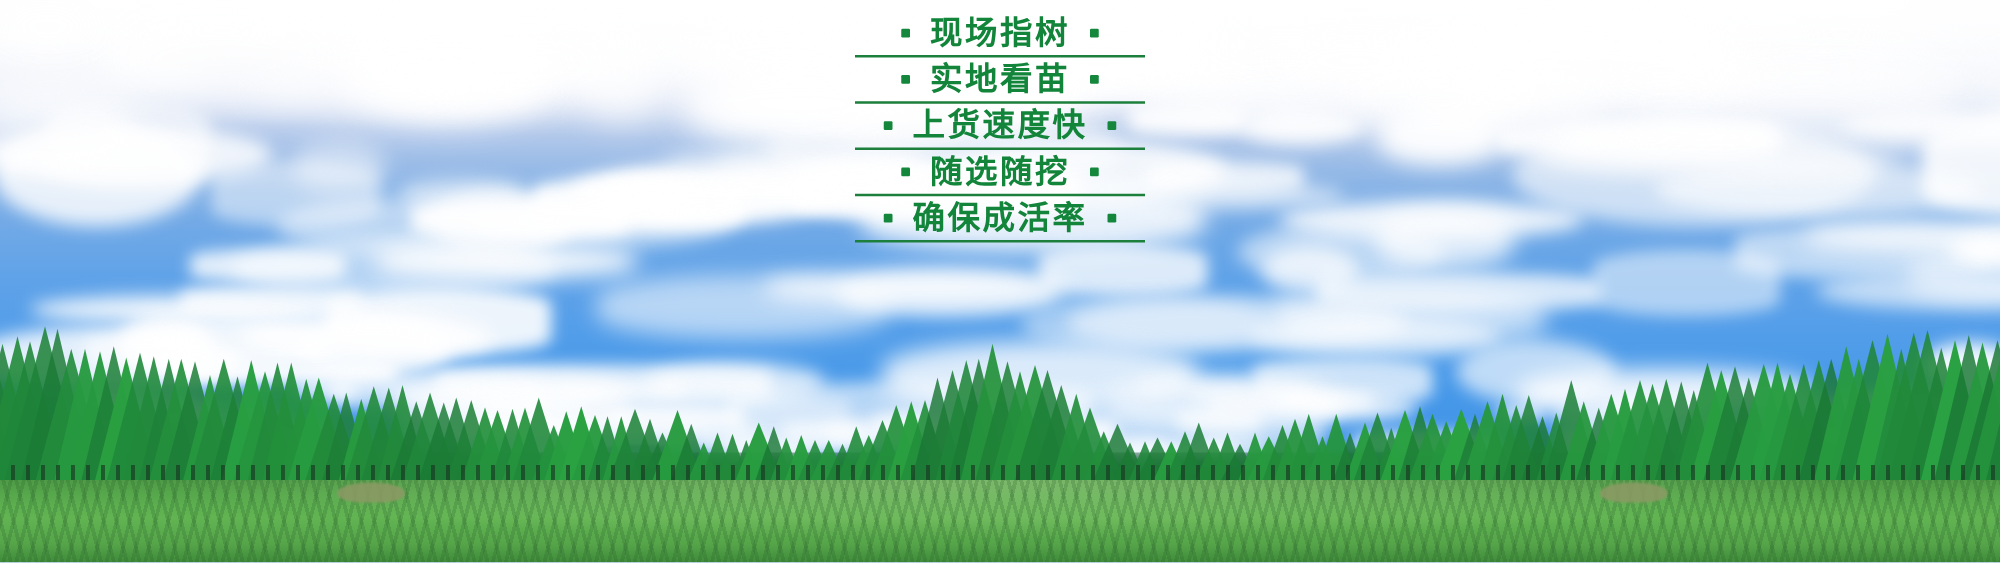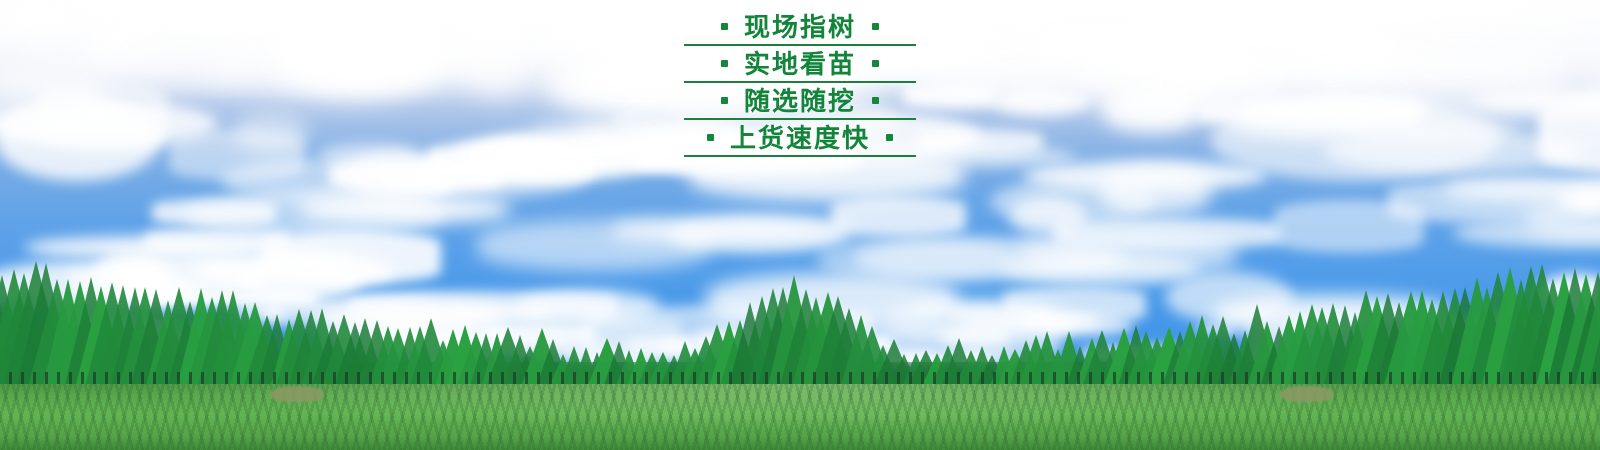--- a/index.html
+++ b/index.html
@@ -602,24 +602,29 @@
           <span class="ftext">现场指树</span>
           <span class="dot"></span>
         </div>
         <div class="feature">
           <span class="dot"></span>
           <span class="ftext">实地看苗</span>
           <span class="dot"></span>
         </div>
         <div class="feature">
           <span class="dot"></span>
-          <span class="ftext">随选随挖</span>
+          <span class="ftext">上货速度快</span>
           <span class="dot"></span>
         </div>
         <div class="feature">
           <span class="dot"></span>
-          <span class="ftext">上货速度快</span>
+          <span class="ftext">随选随挖</span>
+          <span class="dot"></span>
+        </div>
+        <div class="feature">
+          <span class="dot"></span>
+          <span class="ftext">确保成活率</span>
           <span class="dot"></span>
         </div>
       </div>
 
   </div>
 </div>
 
 </body></html>

